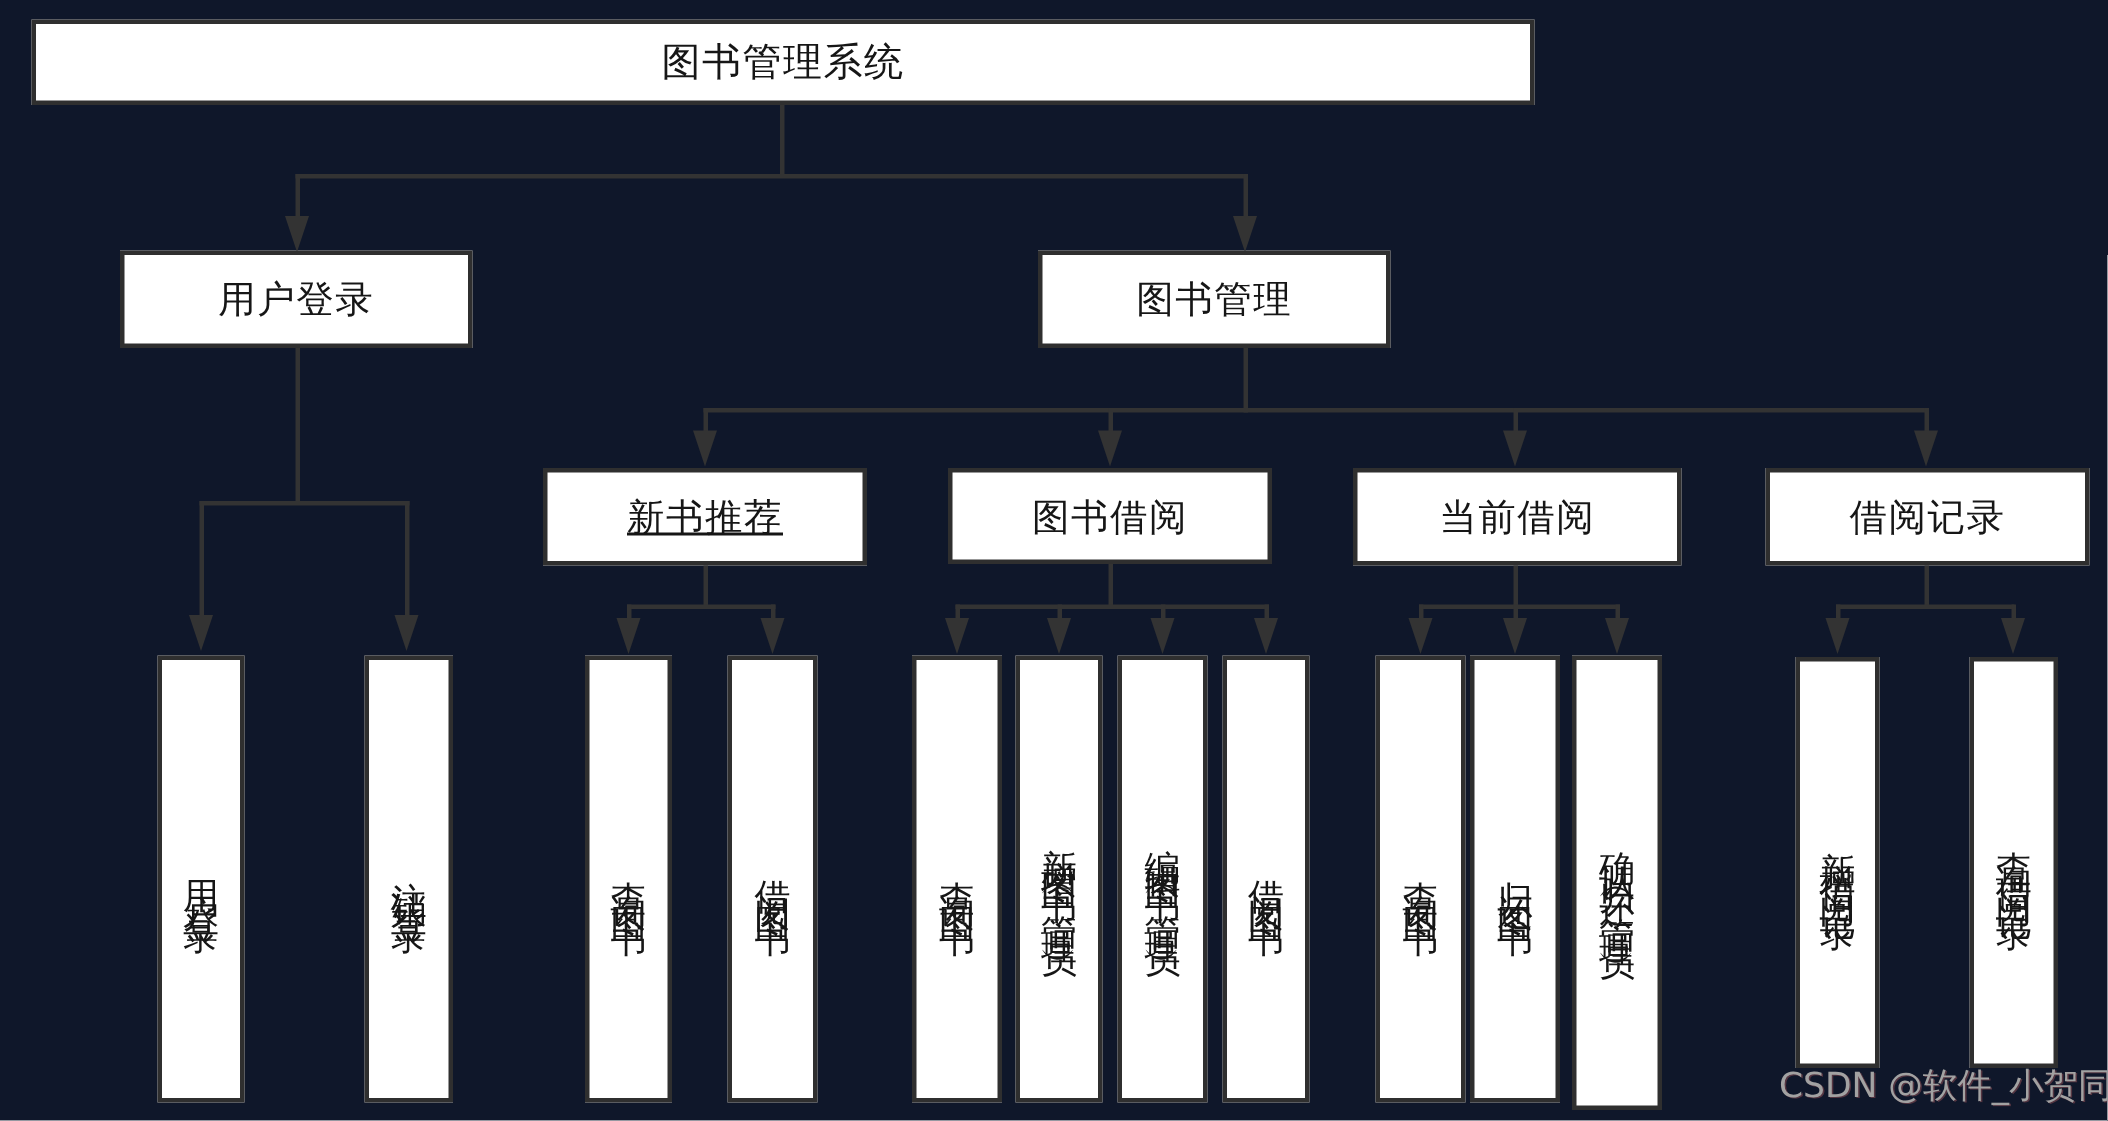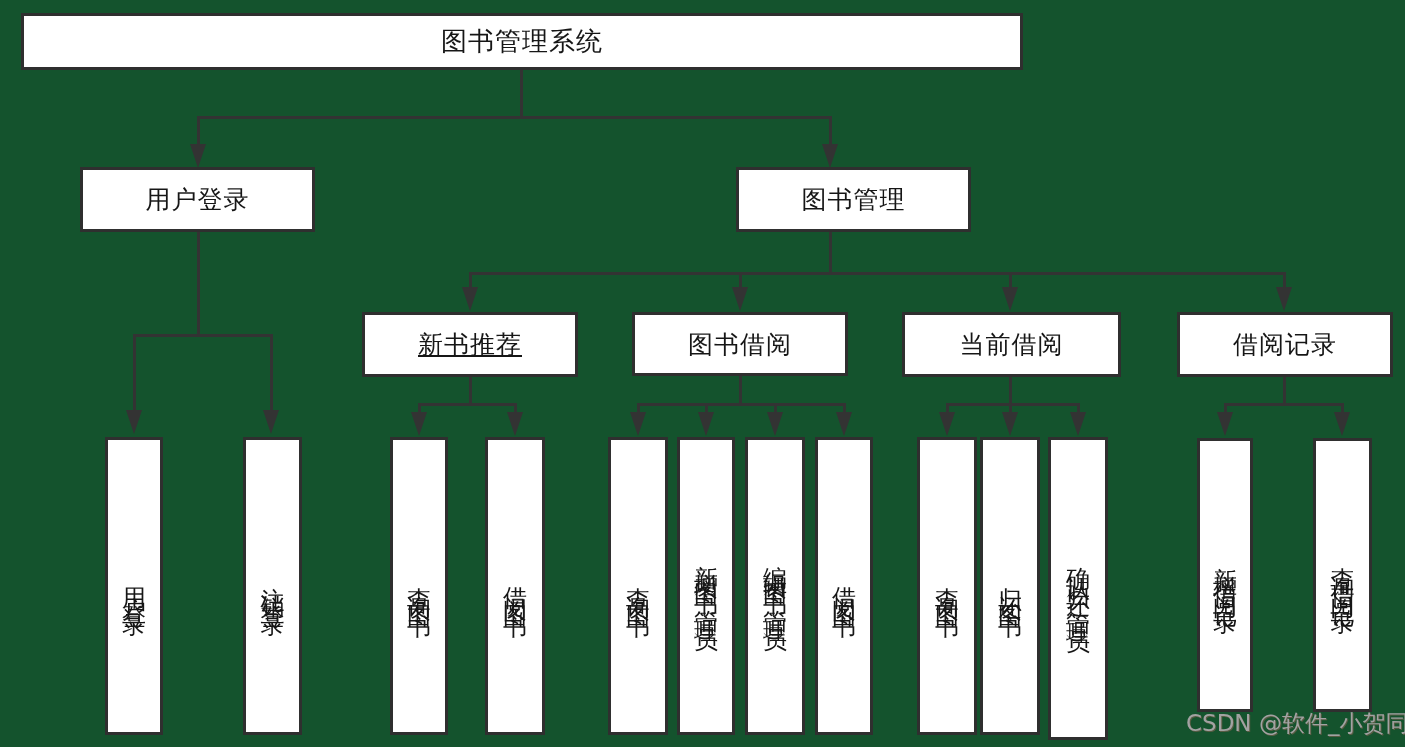--- a/index.html
+++ b/index.html
@@ -1,19 +1,19 @@
 <!DOCTYPE html>
 <html><head>
 <meta charset="utf-8">
 <style>
   html,body{margin:0;padding:0;background:#ffffff;}
   #canvas{
     position:relative;
     width:1405px;height:747px;
-    background:#14532d;
+    background:#0f172a;
     font-family:"DejaVu Sans","Liberation Sans",sans-serif;
     color:#1a1a1a;
     overflow:hidden;
   }
   .node{
     position:absolute;
     background:#ffffff;
     border:3px solid #2f2f2f;
     box-sizing:border-box;
     display:flex;
@@ -55,21 +55,21 @@
 </style>
 </head>
 <body>
 
 <div id="canvas">
 
   <div class="node" style="left:21px;top:13px;width:1002px;height:57px;font-size:26px;">图书管理系统</div>
 
   <div class="node" style="left:80px;top:167px;width:235px;height:65px;">用户登录</div>
 
-  <div class="node" style="left:736px;top:167px;width:235px;height:65px;">图书管理</div>
+  <div class="node" style="left:692px;top:167px;width:235px;height:65px;">图书管理</div>
 
   <div class="node" style="left:362px;top:312px;width:216px;height:65px;text-decoration:underline;">新书推荐</div>
 
   <div class="node" style="left:902px;top:312px;width:219px;height:65px;">当前借阅</div>
 
   <div class="node" style="left:632px;top:312px;width:216px;height:64px;">图书借阅</div>
 
   <div class="node" style="left:1177px;top:312px;width:216px;height:65px;">借阅记录</div>
 
   <div class="node leaf" style="left:105px;top:437px;width:58px;height:298px;">

